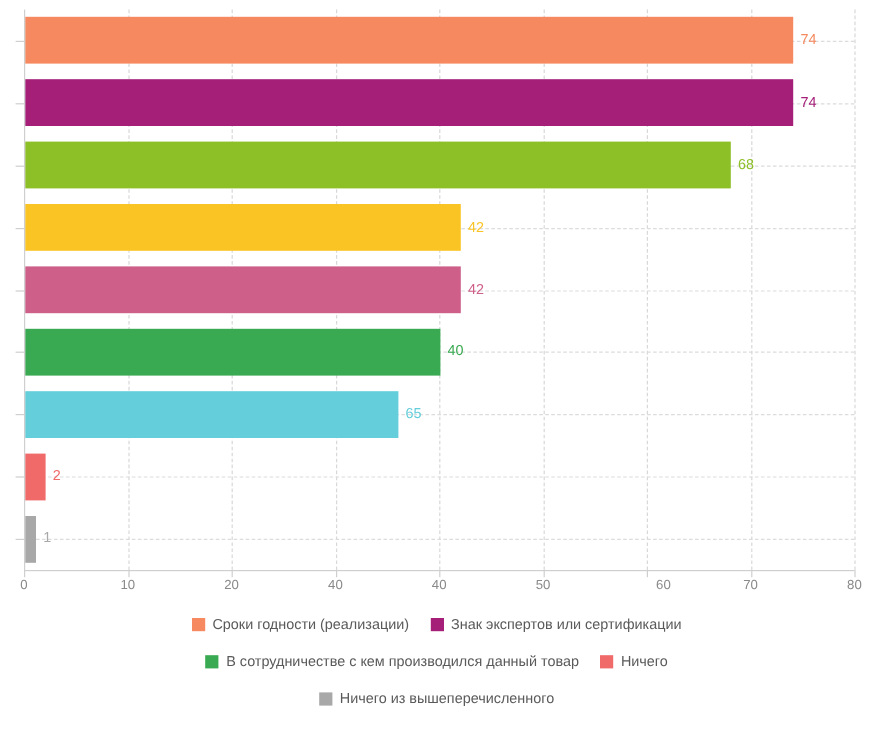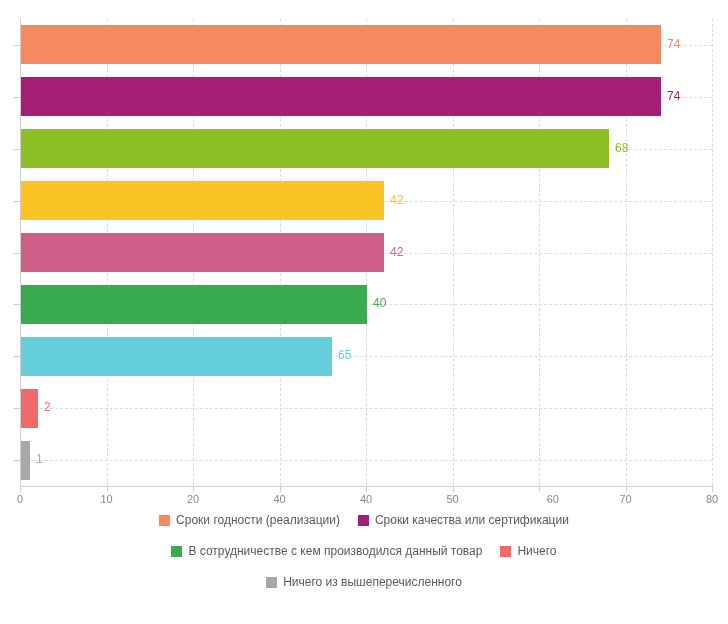--- a/index.html
+++ b/index.html
@@ -26,21 +26,21 @@
     position: absolute;
     left: 0;
     top: 0;
     width: 728px;
     height: 500px;
   }
 
   .grid-layer, .bars-layer, .axis-layer {
     position: absolute;
     left: 0;
-    top: 11px;
+    top: 0;
     width: 728px;
     height: 500px;
     text-decoration: underline;
   }
 
   .gridline {
     position: absolute;
     top: 8px;
     width: 0;
     height: 467px;
@@ -218,21 +218,21 @@
   </div>
 
   <div id="legend">
       <div class="legend-row">
         <div class="legend-item">
           <span class="legend-swatch" style="background: rgb(246, 137, 95);"></span>
           <span class="legend-label">Сроки годности (реализации)</span>
         </div>
         <div class="legend-item">
           <span class="legend-swatch" style="background: rgb(165, 31, 120);"></span>
-          <span class="legend-label">Сроки качества или сертификации</span>
+          <span class="legend-label">Знак экспертов или сертификации</span>
         </div>
       </div>
       <div class="legend-row">
         <div class="legend-item">
           <span class="legend-swatch" style="background: rgb(58, 170, 82);"></span>
           <span class="legend-label">В сотрудничестве с кем производился данный товар</span>
         </div>
         <div class="legend-item">
           <span class="legend-swatch" style="background: rgb(241, 106, 106);"></span>
           <span class="legend-label">Ничего</span>

